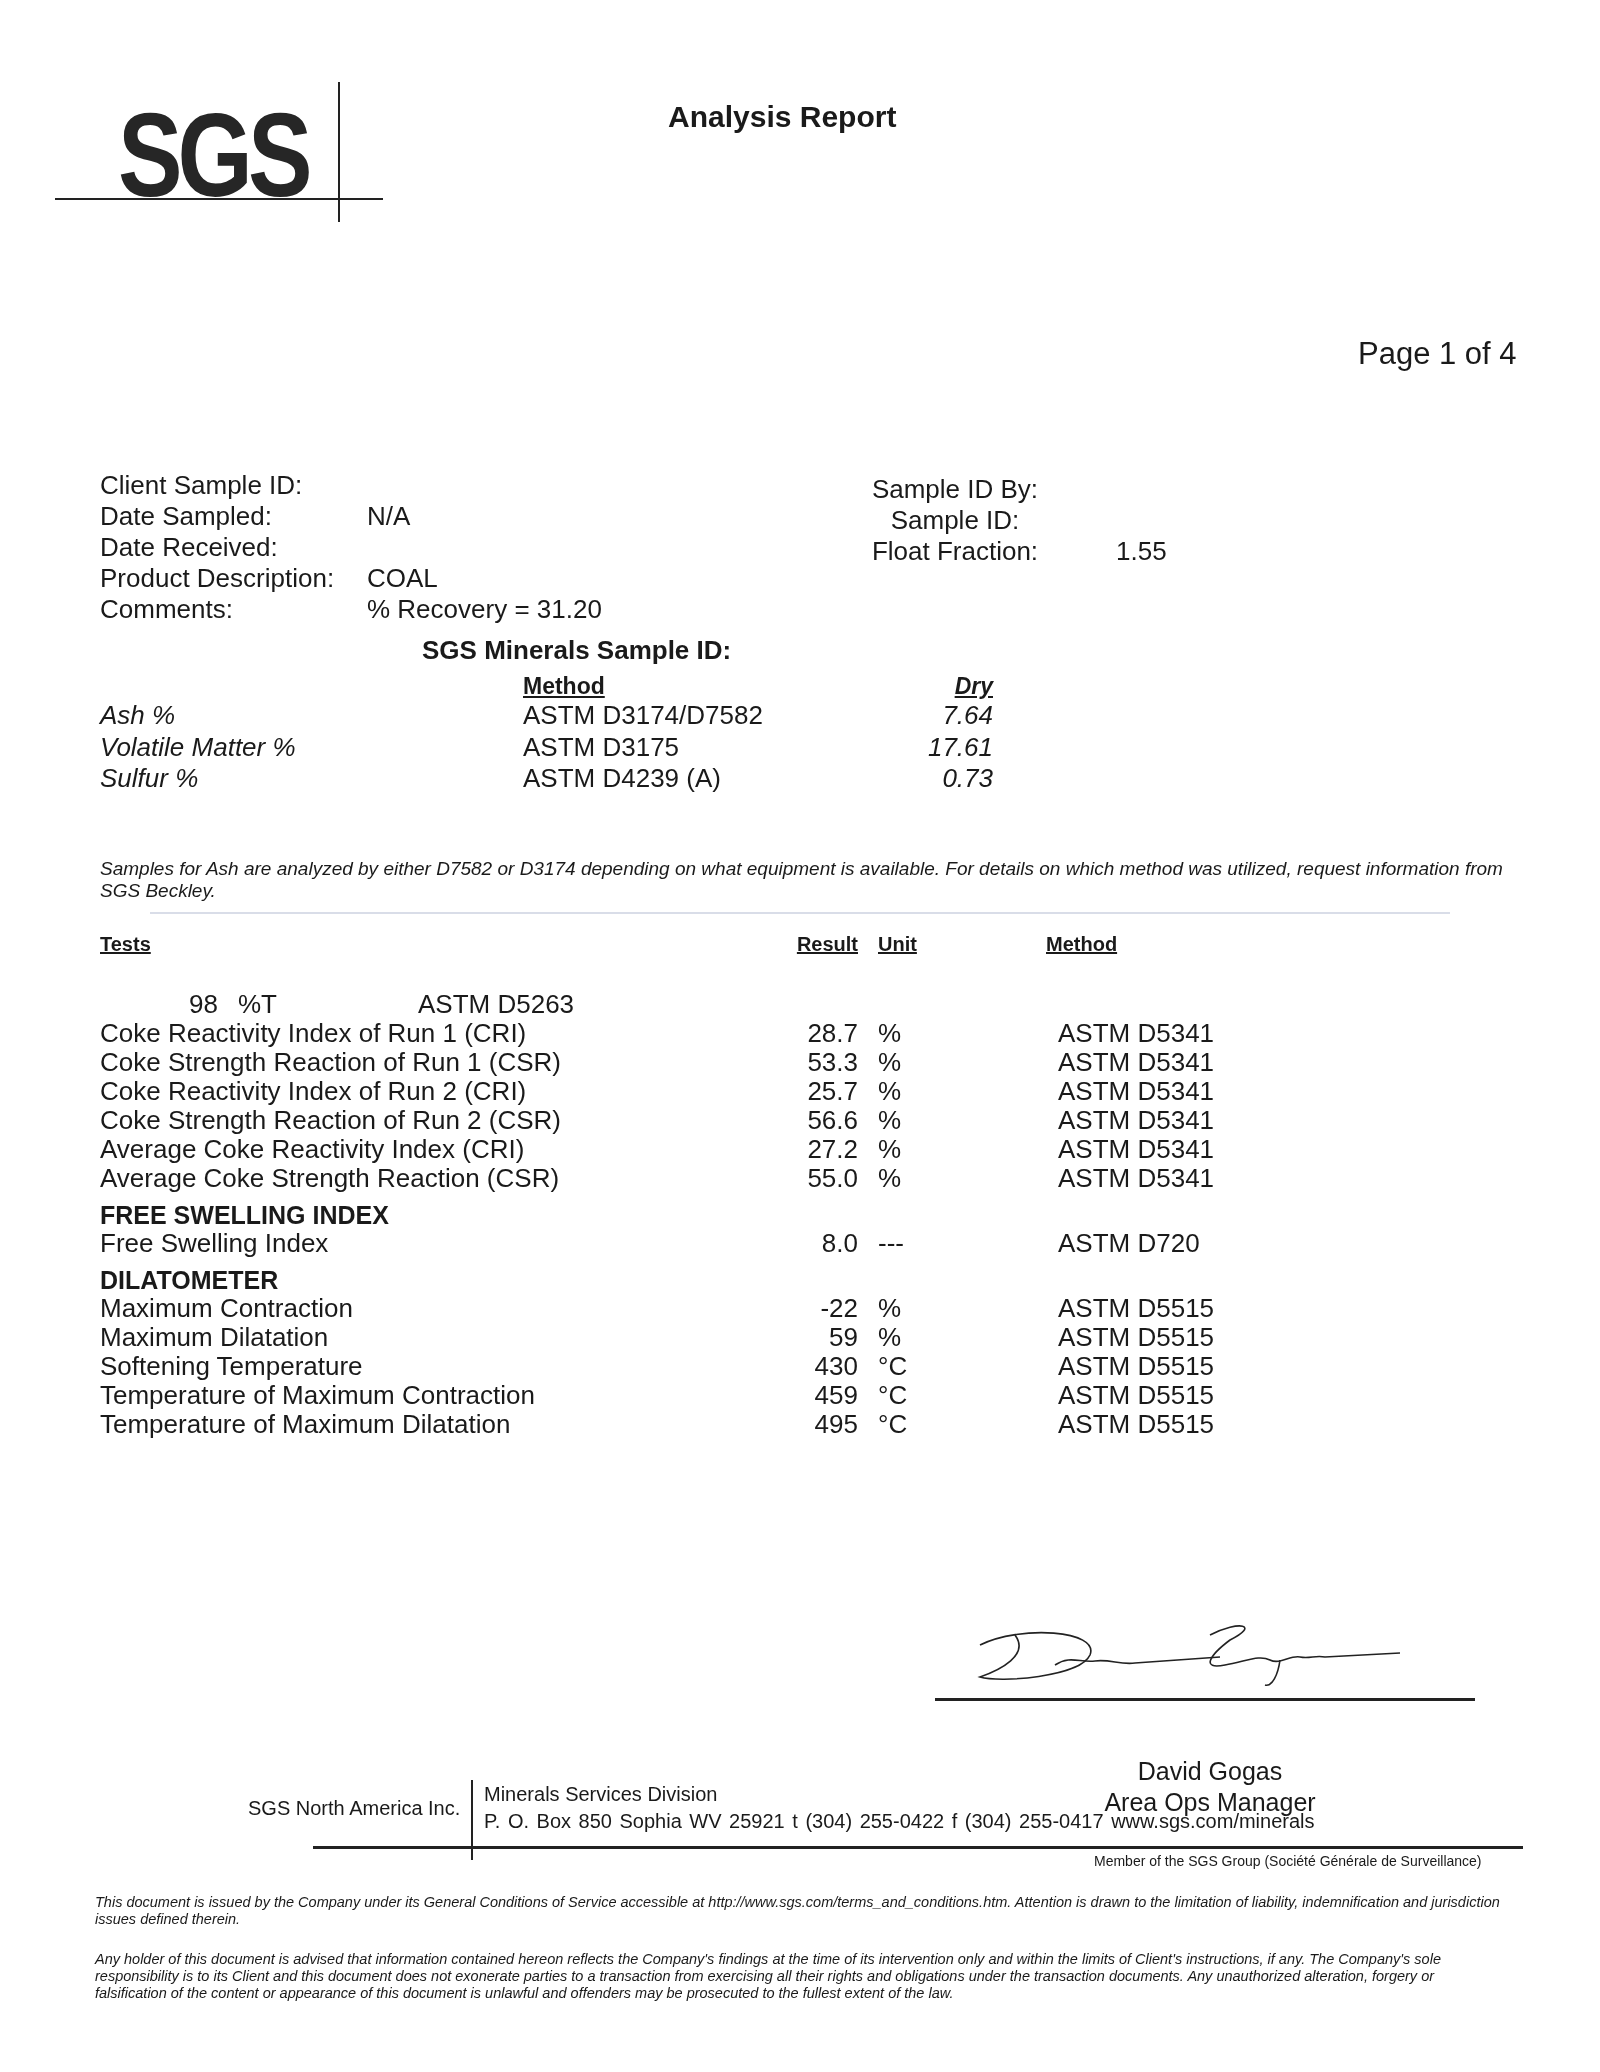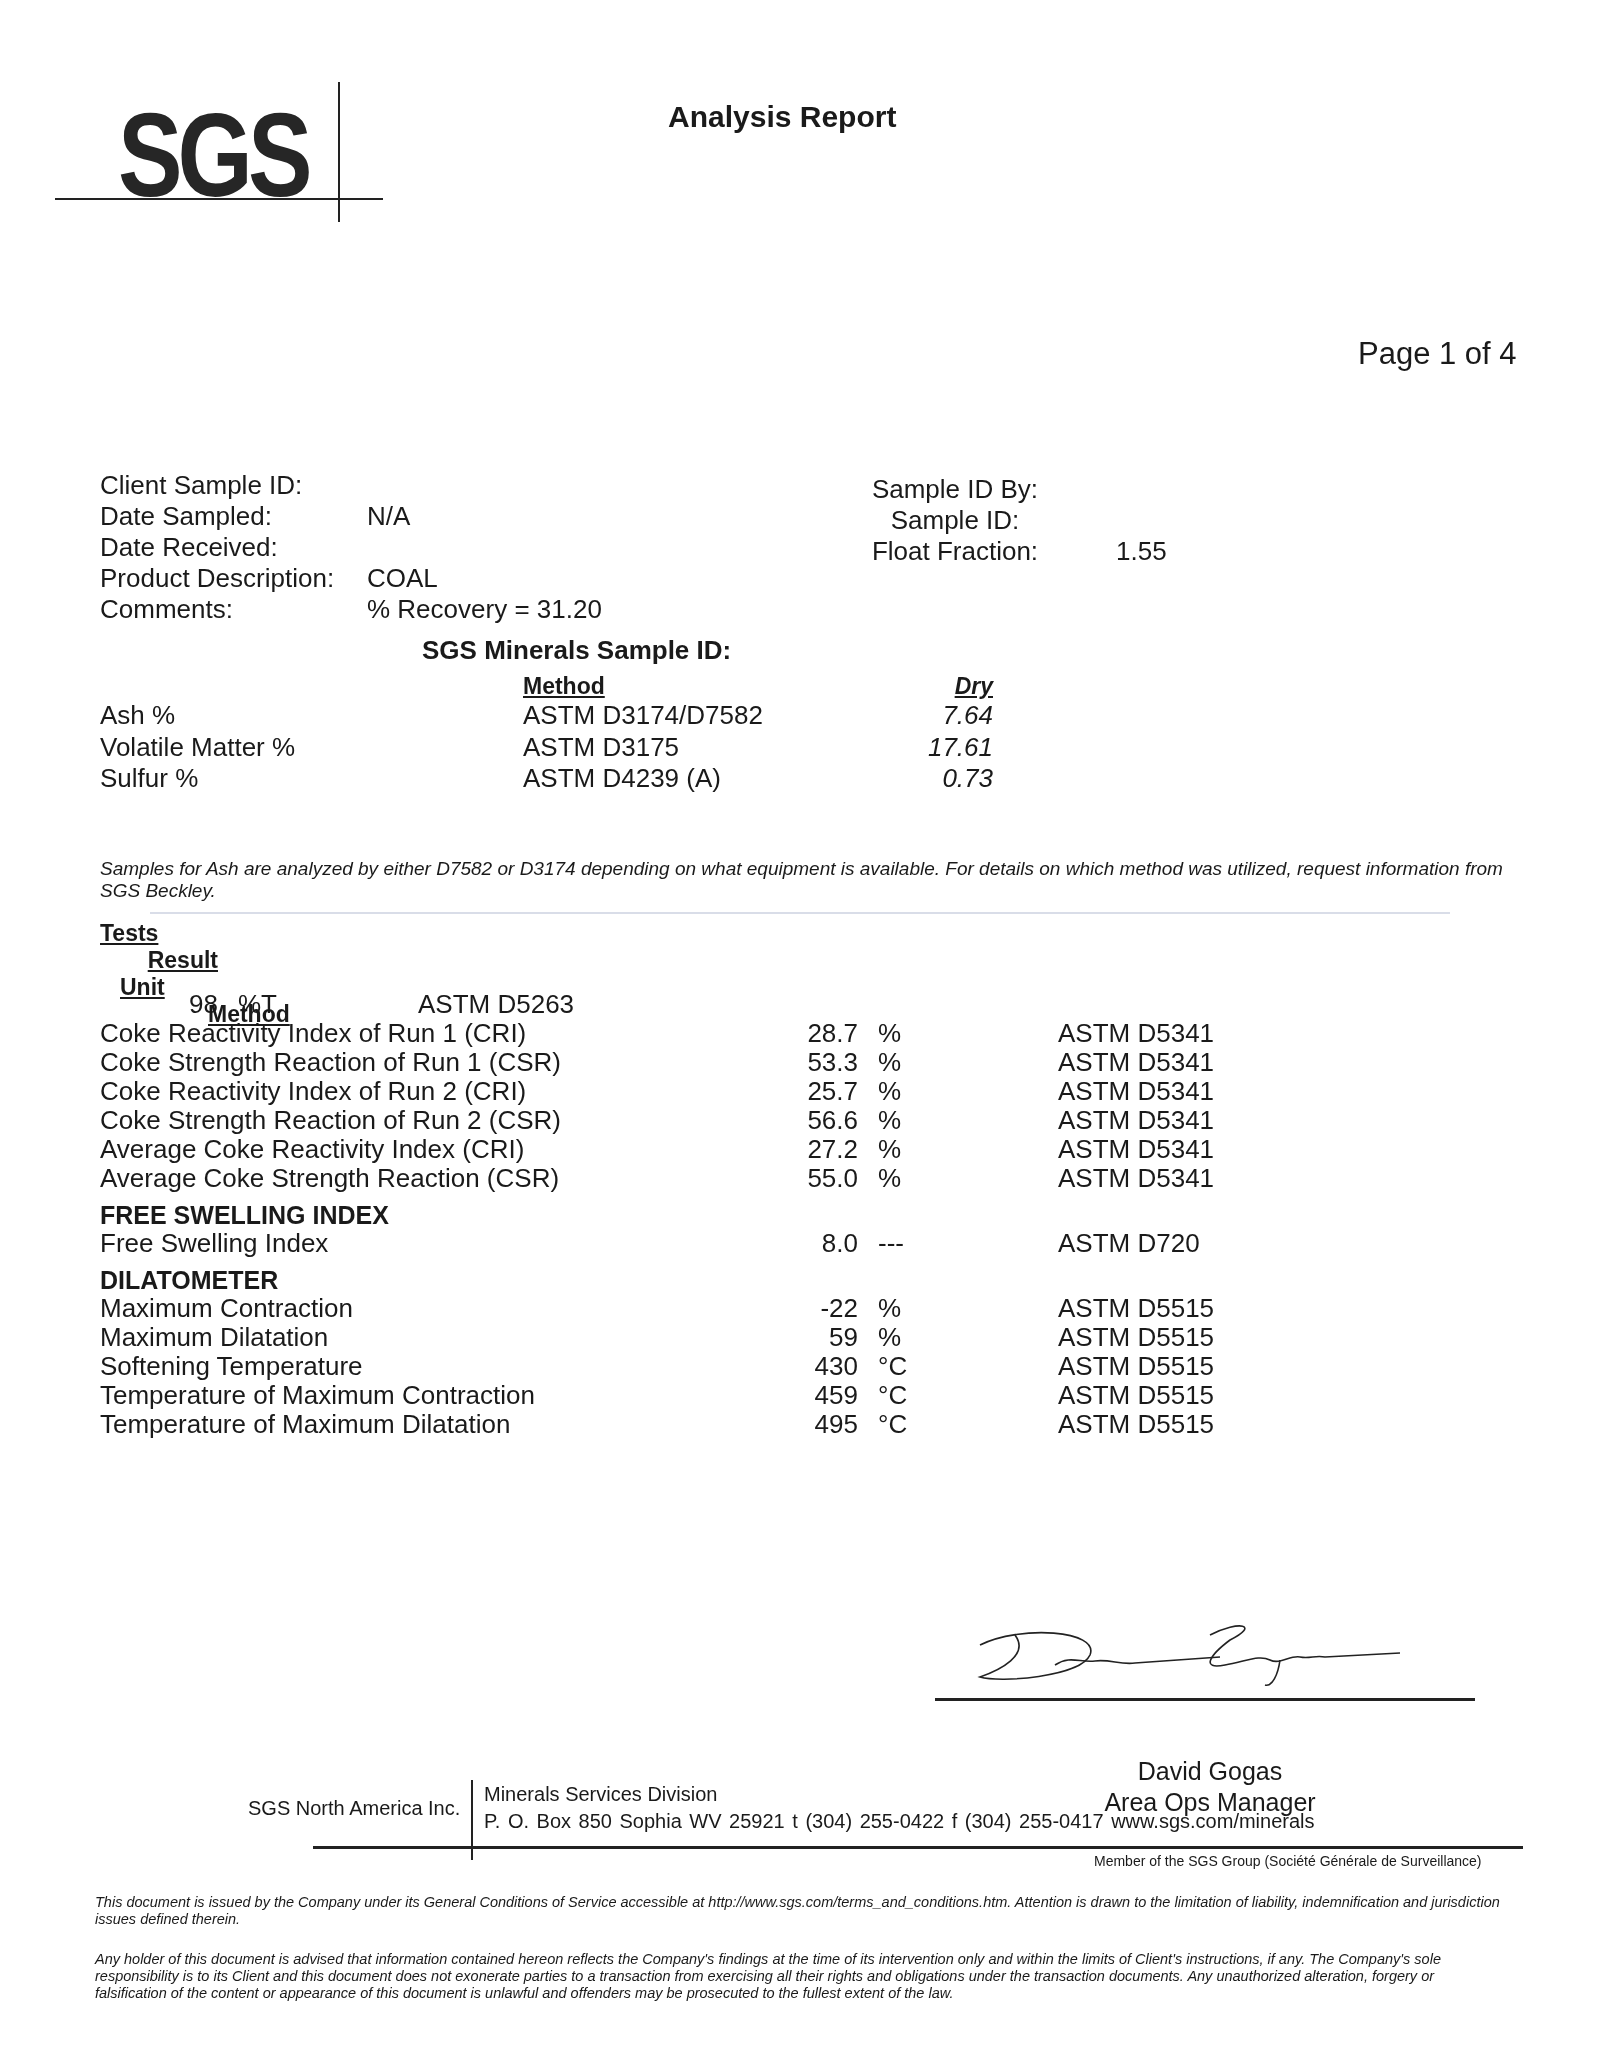--- a/index.html
+++ b/index.html
@@ -24,30 +24,30 @@
   .info-left .row { display: flex; height: 31px; }
   .info-left .k { width: 267px; }
   .info-right { left: 794px; top: 474px; }
   .info-right .row { display: flex; height: 31px; }
   .info-right .k { width: 322px; text-align: center; }
 
   .sgs-id-label { left: 422px; top: 635px; font-size: 26px; font-weight: 700; }
 
   .prox { left: 100px; top: 668px; font-size: 26px; }
   .prox .row { display: flex; height: 31.5px; align-items: flex-end; }
-  .prox .name { width: 423px; }
+  .prox .name { width: 423px; font-style: italic; }
   .prox .method { width: 390px; }
   .prox .val { width: 80px; text-align: right; font-style: italic; }
   .u { text-decoration: underline; font-weight: 700; }
 
   .note { left: 100px; top: 858px; width: 1420px; font-size: 19px; font-style: italic; line-height: 22px; }
   .note-line { left: 150px; top: 912px; width: 1300px; height: 2px; background: #d9dde8; }
 
   .tests { left: 100px; top: 920px; font-size: 26px; }
-  .tests .hdr { display: flex; height: 36px; font-size: 23px; font-weight: 700; flex-direction: column; }
+  .tests .hdr { display: flex; height: 36px; align-items: flex-end; font-size: 20px; font-weight: 700; }
   .tests .row { display: flex; height: 29px; align-items: flex-end; }
   .tests .c1 { width: 640px; }
   .tests .c2 { width: 118px; text-align: right; }
   .tests .c3 { width: 60px; padding-left: 20px; }
   .tests .c4 { padding-left: 120px; }
   .tests .sec { font-weight: 700; font-size: 25px; height: 36px; display: flex; align-items: flex-end; }
   .spacer { height: 35px; }
 
   .sig { left: 960px; top: 1615px; }
   .sig-line { left: 935px; top: 1698px; width: 540px; height: 3px; background: #222; }

